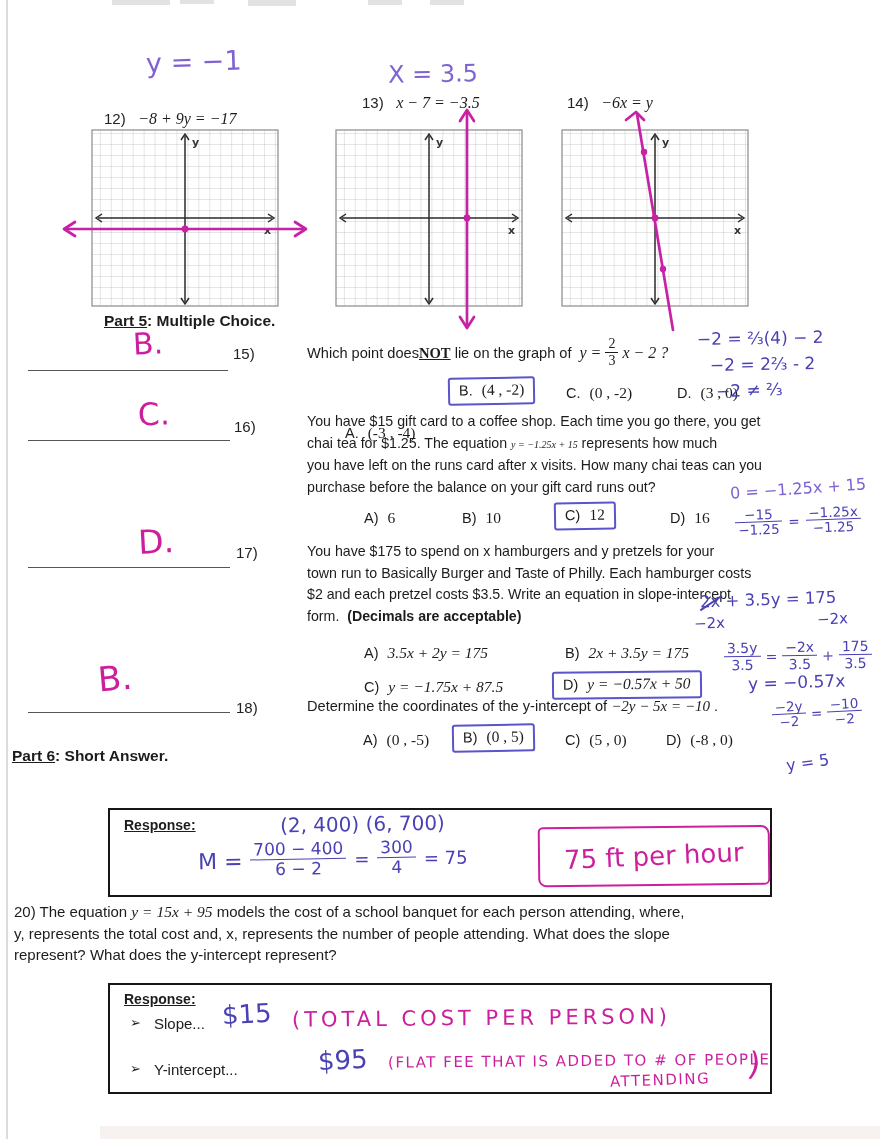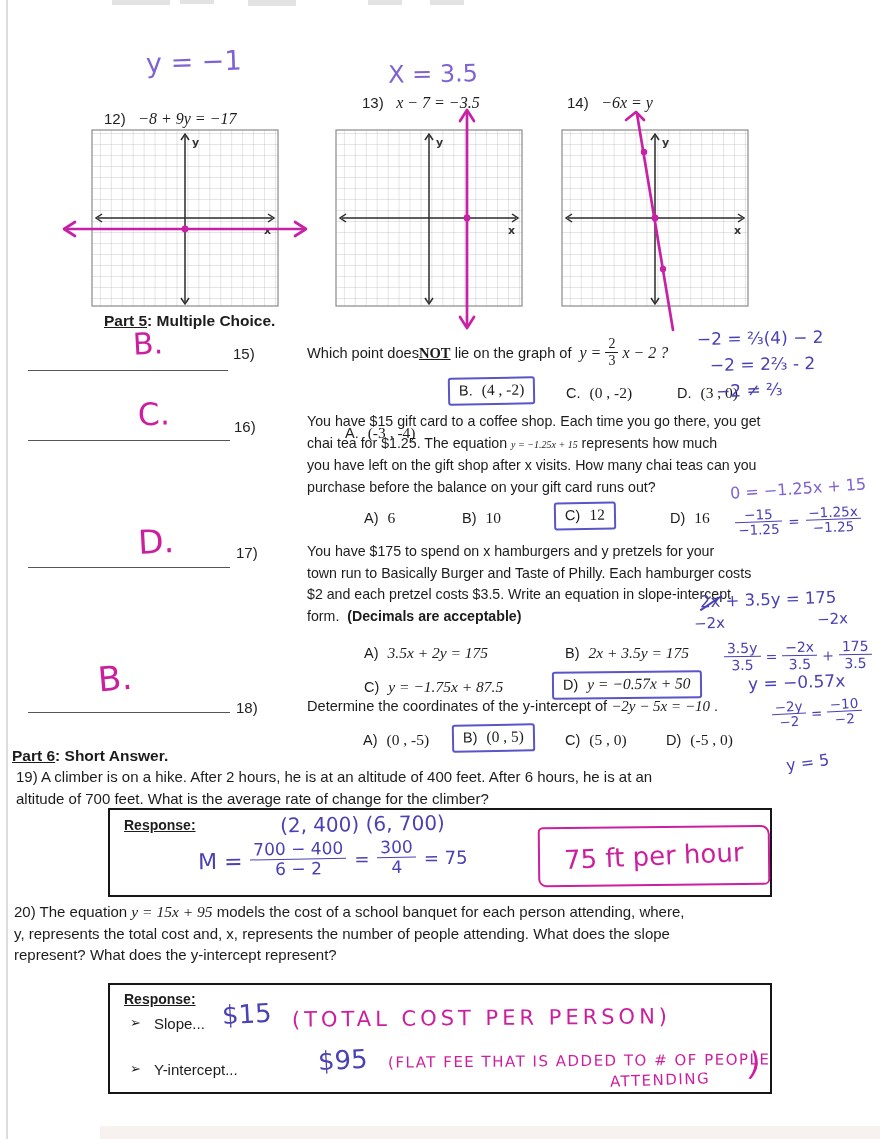--- a/index.html
+++ b/index.html
@@ -170,21 +170,21 @@
 
   <div class="abs hw pink ans-letter" style="left:138px;top:396px;font-size:31px;">C.</div>
   <div class="abs blank-line" style="left:28px;top:440px;width:202px;"></div>
   <div class="abs qnum" style="left:234px;top:418px;">16)</div>
 
   <div class="abs" style="left:307px;top:411px;">
     <div class="tline">You have $15 gift card to a coffee shop. Each time you go there, you get</div>
     <div class="tline">
       <span>chai tea for $1.25. The equation </span><span class="eq" style="font-size:10px;">y = −1.25x + 15</span><span> represents how much</span>
     </div>
-    <div class="tline">you have left on the gift shop after x visits. How many chai teas can you</div>
+    <div class="tline">you have left on the runs card after x visits. How many chai teas can you</div>
     <div class="tline">purchase before the balance on your gift card runs out?</div>
   </div>
 
   <div class="abs choice" style="left:364px;top:509px;">
     <span class="clabel">A)</span><span class="cval">6</span>
   </div>
   <div class="abs choice" style="left:462px;top:509px;text-align:center;">
     <span class="clabel">B)</span><span class="cval">10</span>
   </div>
   <div class="abs blue-box choice" style="left:554px;top:502px;transform:rotate(-1deg);">
@@ -268,44 +268,40 @@
   <div class="abs choice" style="left:363px;top:731px;">
     <span class="clabel">A)</span><span class="cval">(0 , -5)</span>
   </div>
   <div class="abs blue-box choice" style="left:452px;top:724px;transform:rotate(-1deg);">
     <span class="clabel">B)</span><span class="cval">(0 , 5)</span>
   </div>
   <div class="abs choice" style="left:565px;top:731px;">
     <span class="clabel">C)</span><span class="cval">(5 , 0)</span>
   </div>
   <div class="abs choice" style="left:666px;top:731px;">
-    <span class="clabel">D)</span><span class="cval">(-5 , 0)</span>
+    <span class="clabel">D)</span><span class="cval">(-8 , 0)</span>
   </div>
 
   <div class="abs hw blue flexrow" style="left:772px;top:698px;font-size:13.5px;transform:rotate(-3deg);gap:5px;">
     <span class="frac">
       <span class="fnum">−2y</span>
       <span class="fden">−2</span>
     </span>
     <span>=</span>
     <span class="frac">
       <span class="fnum">−10</span>
       <span class="fden">−2</span>
     </span>
   </div>
   <div class="abs hw blue" style="left:786px;top:753px;font-size:16px;transform:rotate(-8deg);">y = 5</div>
 
   <div class="abs part-title" style="left:12px;top:747px;">
     <span class="u">Part 6</span><span>: Short Answer.</span>
   </div>
 
-  <div class="abs" style="left:16px;top:766px;">
-    <div class="bigline"> 19)  A climber is on a hike.  After 2 hours, he is at an altitude of 400 feet.  After 6 hours, he is at an</div>
-    <div class="bigline">altitude of 700 feet.  What is the average rate of change for the climber?</div>
-  </div>
 
   <div class="abs resp-box" style="left:108px;top:808px;width:660px;height:85px;">
     <div class="abs resp-label" style="left:14px;top:7px;">Response:</div>
     <div class="abs hw blue" style="left:170px;top:2px;font-size:20px;transform:rotate(-1deg);">(2, 400) (6, 700)</div>
     <div class="abs hw blue flexrow" style="left:88px;top:30px;gap:8px;transform:rotate(-1deg);">
       <span style="font-size:22px;">M =</span>
       <span class="frac" style="font-size:17px;">
         <span class="fnum">700 − 400</span>
         <span class="fden">6 − 2</span>
       </span>

